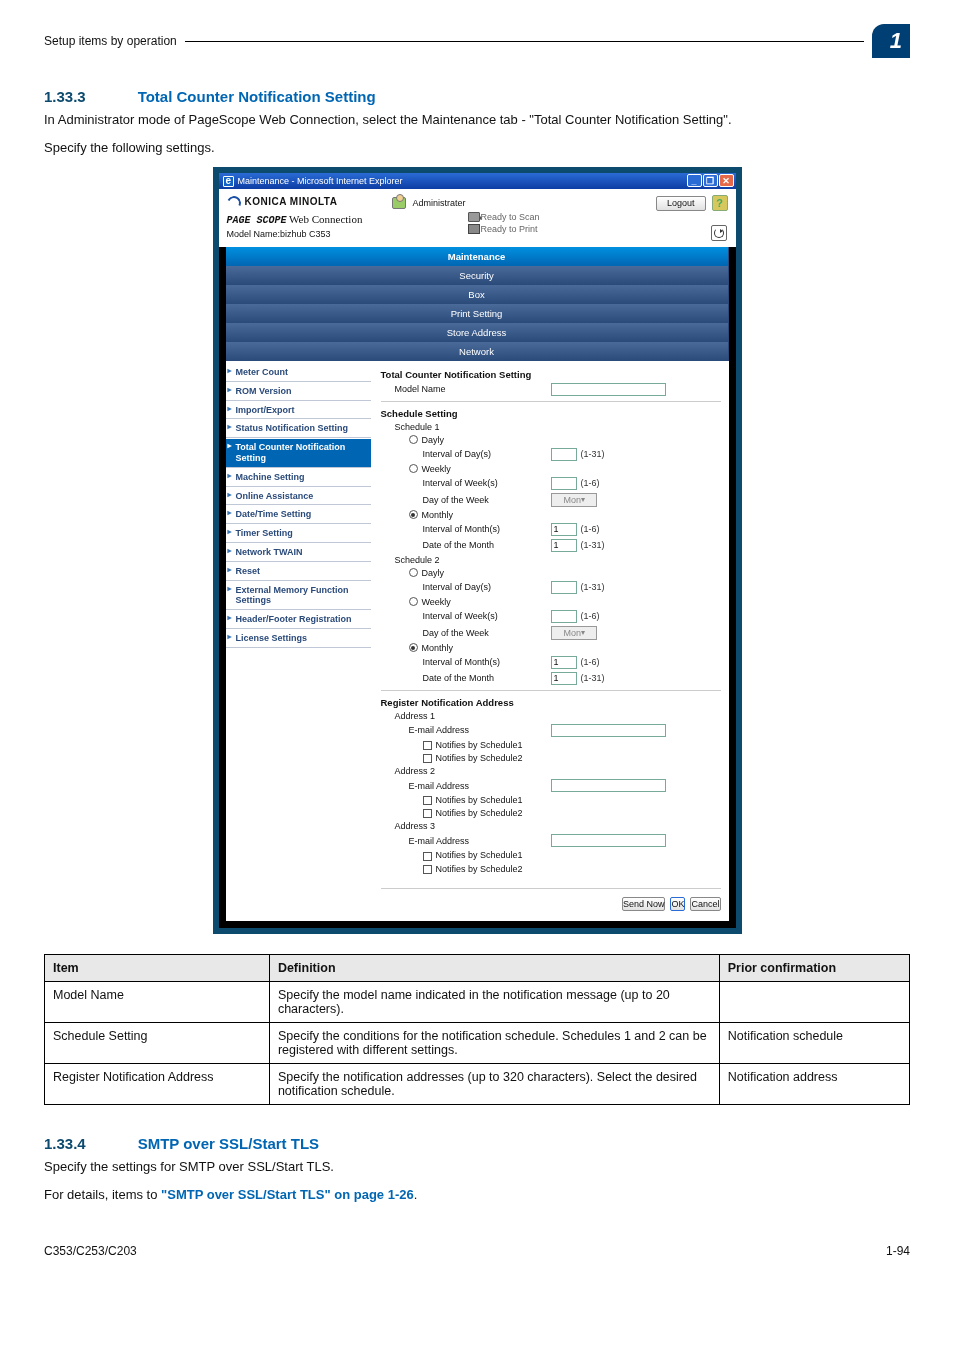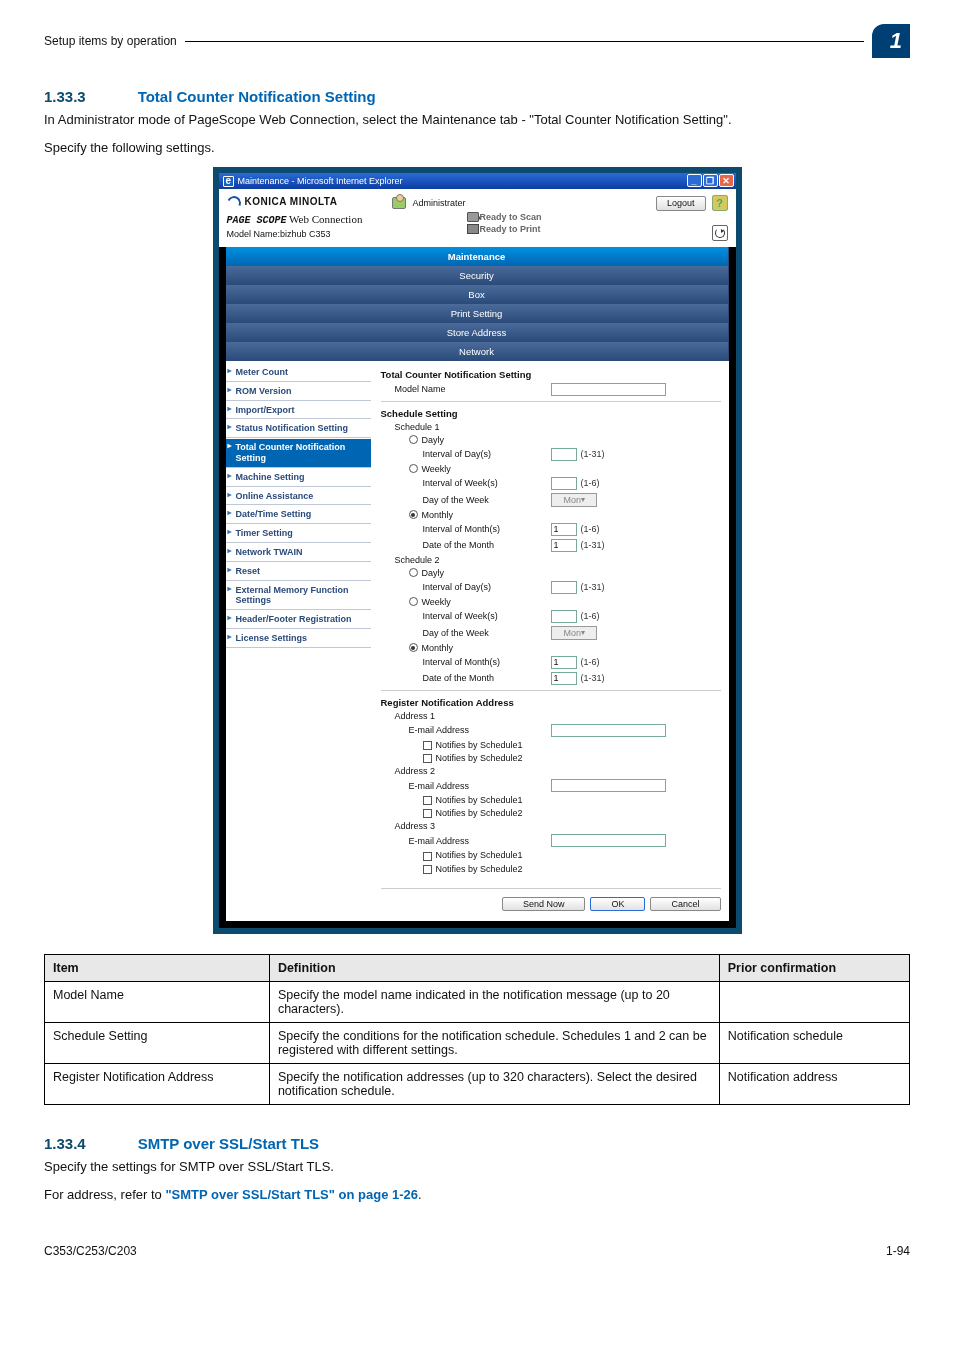--- a/index.html
+++ b/index.html
@@ -39,21 +39,21 @@
   .admin-icon { width: 14px; height: 12px; background: #9c6; border: 1px solid #777; border-radius: 2px; position:relative; }
   .admin-icon::after{content:"";position:absolute;width:6px;height:6px;border:1px solid #777;border-radius:50%;background:#f0d090;top:-4px;left:3px;}
   .logout-bar { display: flex; align-items: center; gap: 6px; }
   .logout-btn { background: linear-gradient(#fff,#e0e0e0); border: 1px solid #888; padding: 0 10px; font-size: 9px; height: 15px; line-height: 13px; border-radius: 2px; }
   .help-btn { width: 16px; height: 16px; background: #d6c85c; border: 1px solid #8a7; color: #4a6; font-weight: bold; display: flex; align-items: center; justify-content: center; font-size: 11px; border-radius: 2px; }
   .app-sub { background: #fff; padding: 0 8px 6px 8px; display: flex; align-items: flex-start; }
   .app-sub .left-info { font-size: 9px; line-height: 1.4; }
   .ps-brand { font-family: Georgia, serif; font-size: 11px; }
   .ps-brand .ps { font-style: italic; font-weight: bold; }
   .app-sub .status-icons { margin-left: auto; font-size: 9px; display: flex; flex-direction: column; gap: 2px; align-items: flex-start; margin-right:auto; padding-left:20px;}
-  .status-icons .srow { display: flex; align-items: center; color: #666; font-weight: bold; }
+  .status-icons .srow { display: flex; align-items: center; color: #666; }
   .si-scan { width:12px; height:10px; background:#999; border:1px solid #555; border-radius:1px; position:relative;}
   .si-scan::after{content:"";position:absolute;right:-3px;top:2px;width:0;height:0;border-left:3px solid #555;border-top:3px solid transparent;border-bottom:3px solid transparent;}
   .si-print { width:12px; height:10px; background:#888; border:1px solid #444;}
   .refresh-corner { margin-left: auto; align-self: flex-end; }
   .refresh-btn { width: 16px; height: 16px; border: 1px solid #666; background: #fff; border-radius: 2px; display: flex; align-items: center; justify-content: center; position:relative;}
   .refresh-btn::before{content:"";width:8px;height:8px;border:1.5px solid #333;border-radius:50%;border-top-color:transparent;}
   .refresh-btn::after{content:"";position:absolute;width:0;height:0;border-left:3px solid #333;border-top:2px solid transparent;border-bottom:2px solid transparent;top:3px;right:3px;}
   .maintabs { display: flex; margin: 0 7px; flex-direction: column; }
   .maintab { flex: 1; text-align: center; padding: 4px 0; font-size: 9.5px; color: #fff; border-right: 1px solid #2a4a7a; background: linear-gradient(#4a6a9a, #2a4a7a); }
   .maintab.active { background: linear-gradient(#0090e0, #0066b3); font-weight: bold; }
@@ -74,21 +74,21 @@
   .minput.sm { width: 26px; }
   .mselect { border: 1px solid #999; height: 14px; width: 46px; background: #eee; font-size: 9px; color:#888; padding:0 12px; display:inline-flex;align-items:center;justify-content:space-between; }
   .mselect::after{content:"▾";font-size:8px;}
   .hint { margin-left: 4px; color: #333; }
   .sep { height: 1px; background: #ccc; margin: 5px 0 6px 0; }
   .radio { display: inline-flex; align-items: center; gap: 4px; }
   .radio .rbtn { width: 9px; height: 9px; border: 1px solid #555; border-radius: 50%; display: inline-flex; align-items: center; justify-content: center; }
   .radio .rbtn.checked::after { content: ""; width: 4px; height: 4px; background: #333; border-radius: 50%; }
   .chk { width: 9px; height: 9px; border: 1px solid #555; display: inline-block; background: #fff; margin-right: 4px; vertical-align: middle; }
   .btnrow { display: flex; justify-content: flex-end; gap: 5px; margin-top: 14px; border-top: 1px solid #ccc; padding-top: 8px; }
-  .wbtn2 { border: 1px solid #888; border-radius: 2px; padding: 1px 20px; font-size: 9px; background: linear-gradient(#fff,#e2e2e2); }
+  .wbtn2 { border: 1px solid #888; border-radius: 2px; padding: 1px 0; font-size: 9px; background: linear-gradient(#fff,#e2e2e2); }
   .wbtn2.default { border: 1.5px solid #2a6bd6; }
   
   table.deftbl { border-collapse: collapse; width: 100%; margin-top: 14px; font-size: 12.5px; }
   table.deftbl th, table.deftbl td { border: 1px solid #000; padding: 6px 8px; vertical-align: top; text-align: left; }
   table.deftbl th { background: #e8e8e8; font-weight: bold; }
   .footer { display: flex; justify-content: space-between; font-size: 12px; margin-top: 40px; }
 </style>
 </head>
 <body>
 
@@ -369,21 +369,21 @@
   </div>
 
   <div class="sect">
     <div>
       <span class="sectnum">1.33.4</span>
       <span class="secttitle">SMTP over SSL/Start TLS</span>
     </div>
     <div class="body">
       <p>Specify the settings for SMTP over SSL/Start TLS.</p>
       <p>
-        <span>For address, refer to </span><span class="xref">"SMTP over SSL/Start TLS" on page 1-26</span><span>.</span>
+        <span>For details, items to </span><span class="xref">"SMTP over SSL/Start TLS" on page 1-26</span><span>.</span>
       </p>
     </div>
   </div>
 
   <div class="footer">
     <span>C353/C253/C203</span>
     <span>1-94</span>
   </div>
 </div>
 

